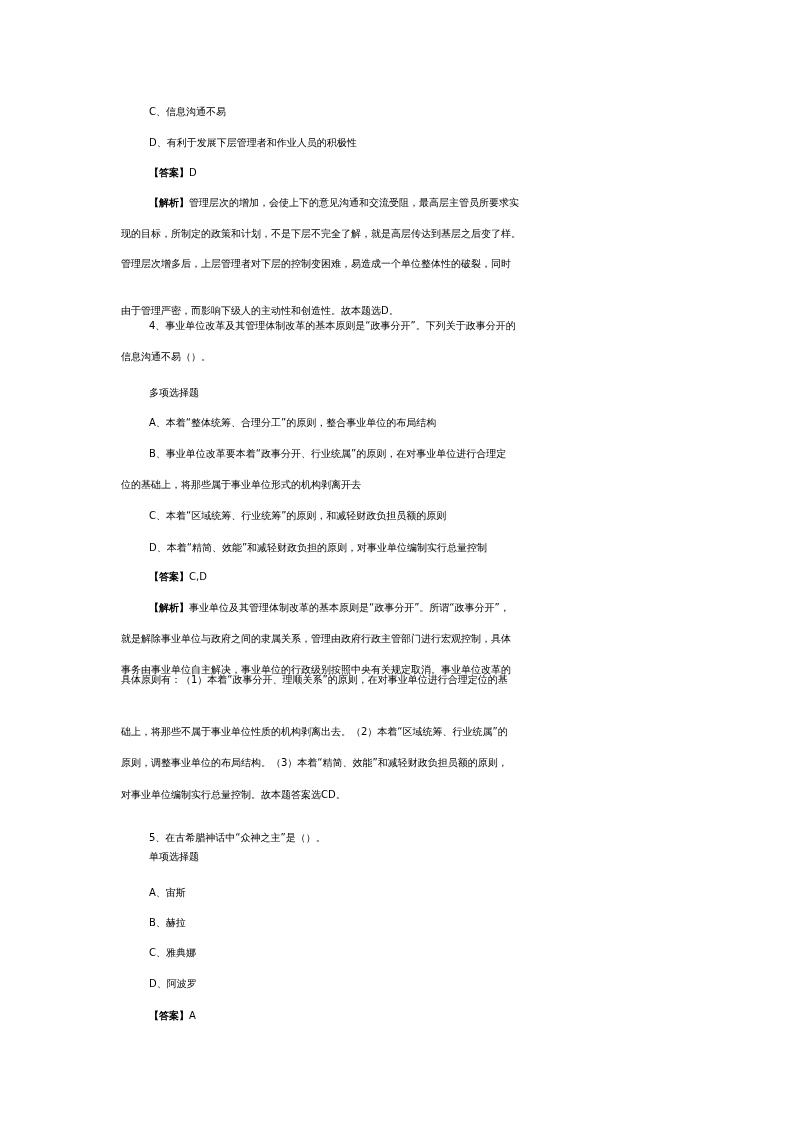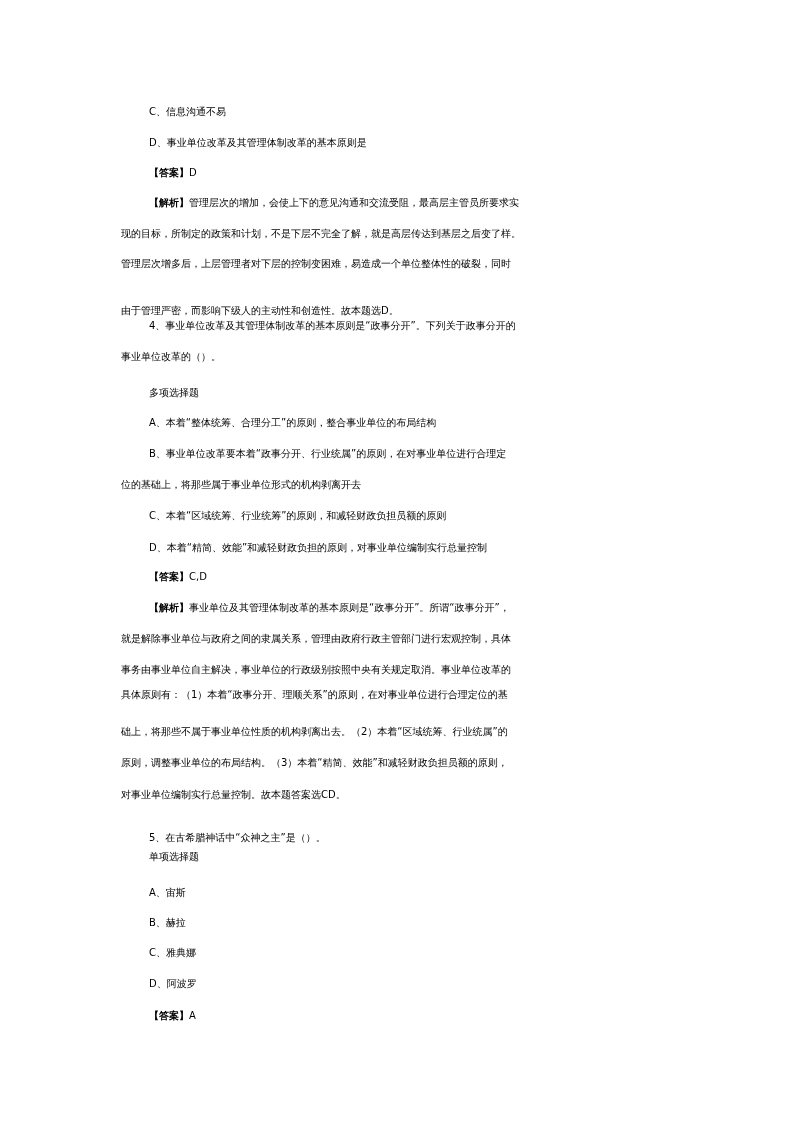--- a/index.html
+++ b/index.html
@@ -32,48 +32,48 @@
   }
   .indent { left: 28px; }
   .tag { font-weight: bold; text-align: right; }
 </style>
 </head>
 <body>
 
 <div class="page">
 
   <div class="line indent" style="top:0px">C、信息沟通不易</div>
-  <div class="line indent" style="top:31px">D、事业单位改革及其管理体制改革的基本原则是</div>
+  <div class="line indent" style="top:31px">D、有利于发展下层管理者和作业人员的积极性</div>
   <div class="line indent" style="top:61px">
     <span class="tag">【答案】</span><span>D</span>
   </div>
   <div class="line indent" style="top:91px">
     <span class="tag">【解析】</span><span>管理层次的增加，会使上下的意见沟通和交流受阻，最高层主管员所要求实</span>
   </div>
   <div class="line" style="top:122px">现的目标，所制定的政策和计划，不是下层不完全了解，就是高层传达到基层之后变了样。</div>
   <div class="line" style="top:152px">管理层次增多后，上层管理者对下层的控制变困难，易造成一个单位整体性的破裂，同时</div>
   <div class="line" style="top:199px">由于管理严密，而影响下级人的主动性和创造性。故本题选D。</div>
 
   <div class="line indent" style="top:214px">4、事业单位改革及其管理体制改革的基本原则是“政事分开”。下列关于政事分开的</div>
-  <div class="line" style="top:245px">事业单位改革的（）。</div>
+  <div class="line" style="top:245px">信息沟通不易（）。</div>
   <div class="line indent" style="top:281px">多项选择题</div>
   <div class="line indent" style="top:311px">A、本着“整体统筹、合理分工”的原则，整合事业单位的布局结构</div>
   <div class="line indent" style="top:342px">B、事业单位改革要本着“政事分开、行业统属”的原则，在对事业单位进行合理定</div>
   <div class="line" style="top:373px">位的基础上，将那些属于事业单位形式的机构剥离开去</div>
   <div class="line indent" style="top:404px">C、本着“区域统筹、行业统筹”的原则，和减轻财政负担员额的原则</div>
   <div class="line indent" style="top:436px">D、本着“精简、效能”和减轻财政负担的原则，对事业单位编制实行总量控制</div>
   <div class="line indent" style="top:465px">
     <span class="tag">【答案】</span><span>C,D</span>
   </div>
   <div class="line indent" style="top:496px">
     <span class="tag">【解析】</span><span>事业单位及其管理体制改革的基本原则是“政事分开”。所谓“政事分开”，</span>
   </div>
   <div class="line" style="top:527px">就是解除事业单位与政府之间的隶属关系，管理由政府行政主管部门进行宏观控制，具体</div>
   <div class="line" style="top:558px">事务由事业单位自主解决，事业单位的行政级别按照中央有关规定取消。事业单位改革的</div>
-  <div class="line" style="top:583px">具体原则有：（1）本着“政事分开、理顺关系”的原则，在对事业单位进行合理定位的基</div>
+  <div class="line" style="top:568px">具体原则有：（1）本着“政事分开、理顺关系”的原则，在对事业单位进行合理定位的基</div>
   <div class="line" style="top:620px">础上，将那些不属于事业单位性质的机构剥离出去。（2）本着“区域统筹、行业统属”的</div>
   <div class="line" style="top:651px">原则，调整事业单位的布局结构。（3）本着“精简、效能”和减轻财政负担员额的原则，</div>
   <div class="line" style="top:683px">对事业单位编制实行总量控制。故本题答案选CD。</div>
 
   <div class="line indent" style="top:726px">5、在古希腊神话中“众神之主”是（）。</div>
   <div class="line indent" style="top:745px">单项选择题</div>
   <div class="line indent" style="top:781px">A、宙斯</div>
   <div class="line indent" style="top:811px">B、赫拉</div>
   <div class="line indent" style="top:841px">C、雅典娜</div>
   <div class="line indent" style="top:872px">D、阿波罗</div>

